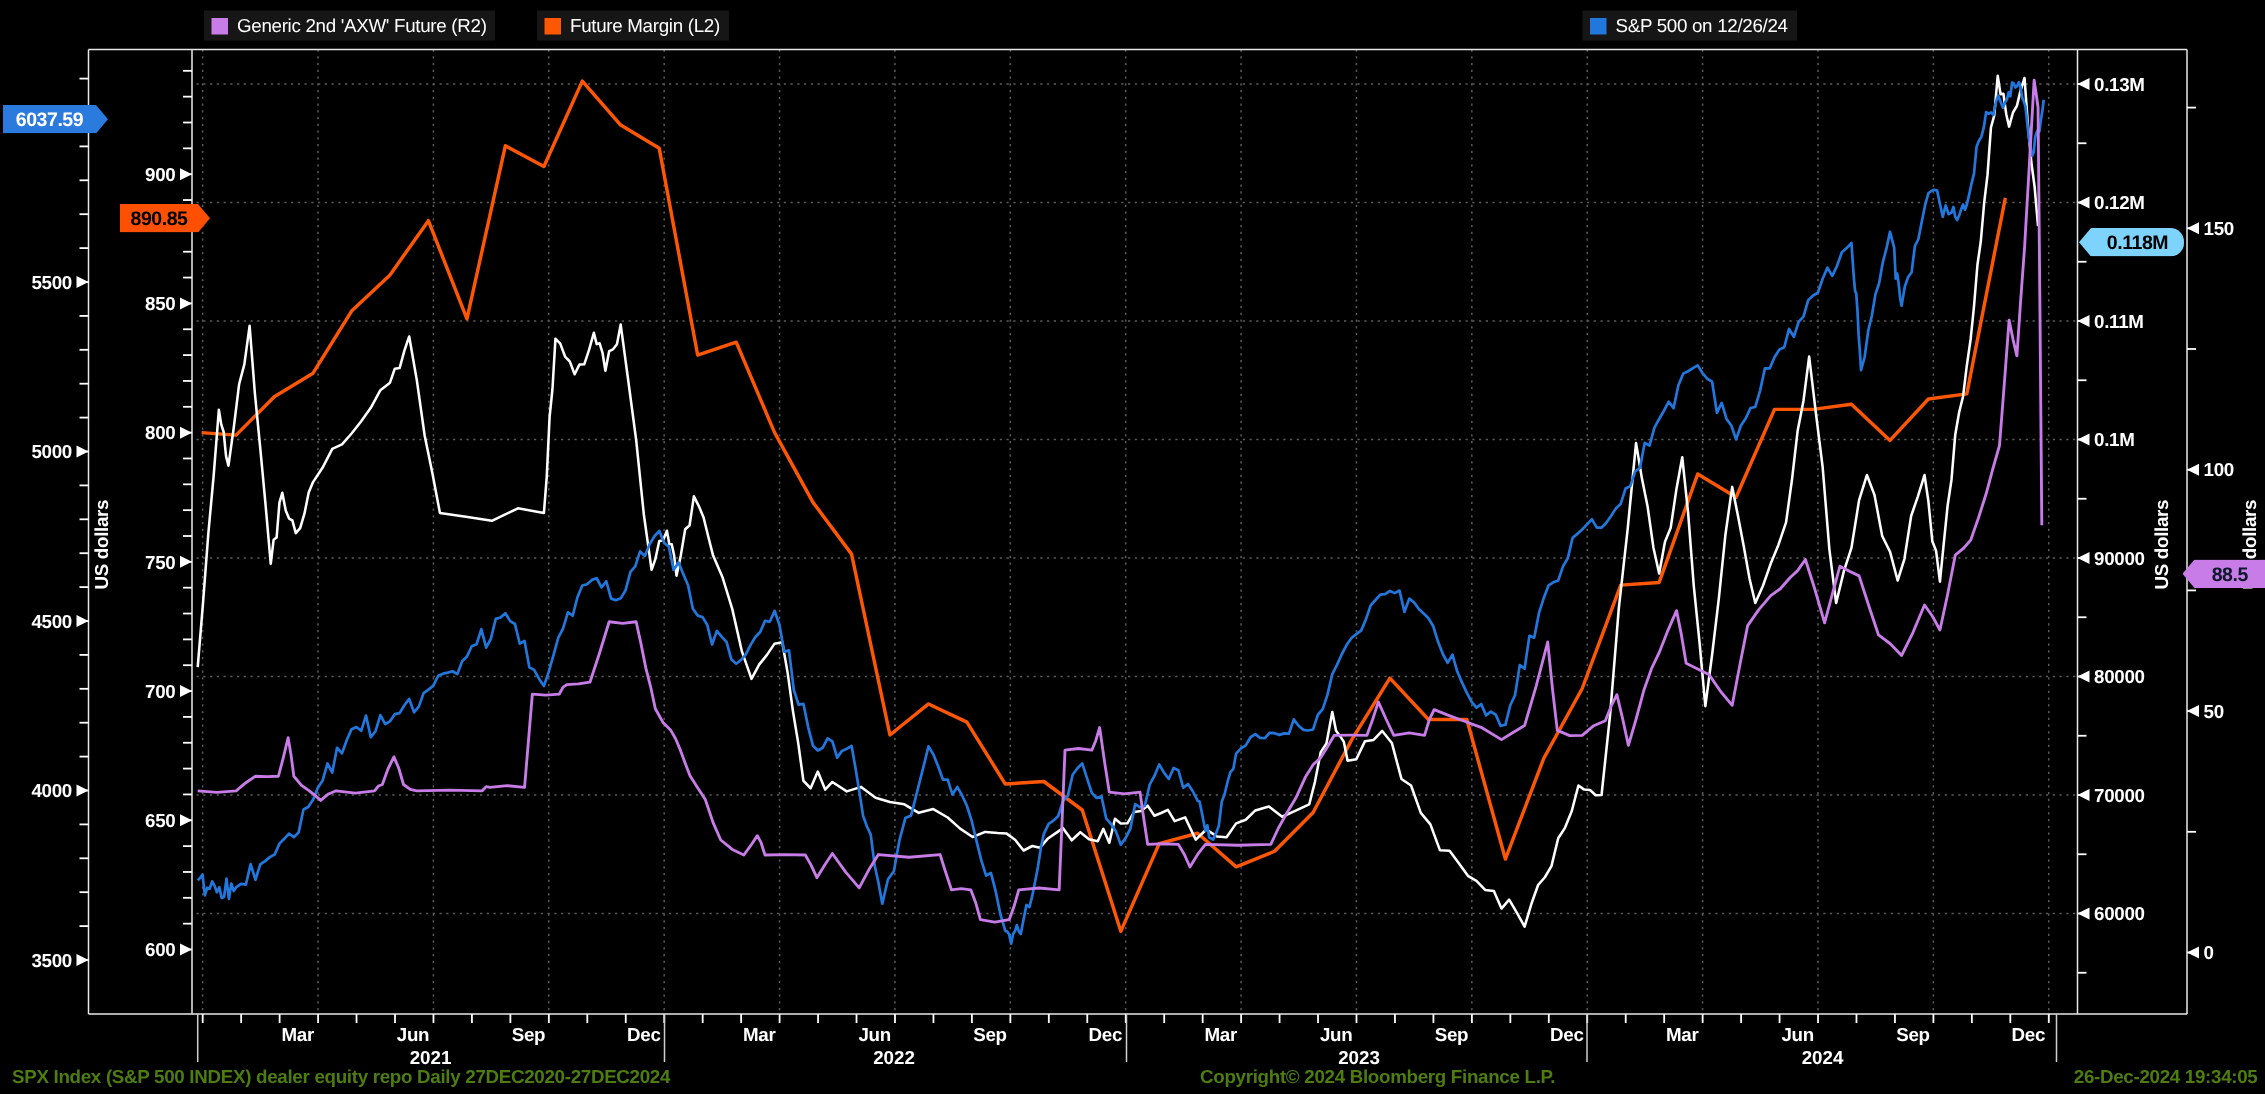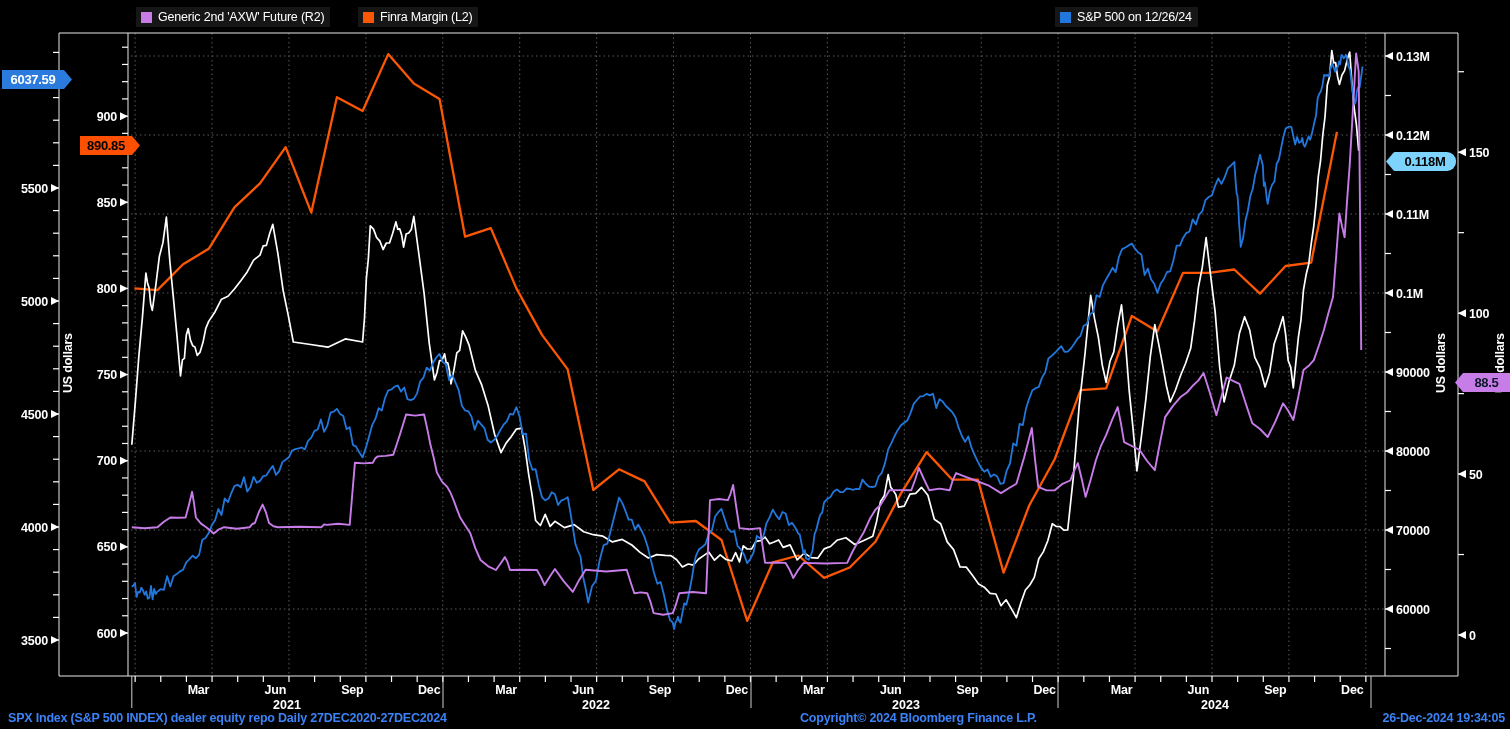--- a/index.html
+++ b/index.html
@@ -12,40 +12,40 @@
                letter-spacing:-0.2px;white-space:nowrap;}
   .swatch{width:11px;height:11px;display:inline-block;flex:0 0 auto;}
   .tag{position:absolute;height:19px;line-height:19px;font-size:13px;font-weight:700;
        text-align:center;letter-spacing:-0.3px;z-index:5;margin-top:13px;}
   .tag-right{clip-path:polygon(0 0, calc(100% - 8px) 0, 100% 50%, calc(100% - 8px) 100%, 0 100%);
              padding-right:8px;}
   .tag-left{clip-path:polygon(8px 0, 100% 0, 100% 100%, 8px 100%, 0 50%);padding-left:8px;}
   .vlabel{position:absolute;writing-mode:vertical-rl;transform:rotate(180deg);
           font-size:12.5px;font-weight:600;letter-spacing:-0.2px;color:#fff;}
   .footer{position:absolute;top:711px;height:18px;font-size:12.5px;font-weight:600;
-          letter-spacing:-0.2px;white-space:nowrap;color:#3b82f6;}
+          letter-spacing:-0.2px;white-space:nowrap;color:#4d7c0f;}
   .artifact{position:absolute;left:0;top:12px;width:0;height:0;
             border-top:7px solid transparent;border-bottom:7px solid transparent;
             border-right:9px solid #fff;}
 </style>
 </head>
 <body>
 
 <div class="screen">
 
   <span class="artifact"></span>
 
   <div class="legend">
     <div class="legend-item" style="left:136px">
       <span class="swatch" style="background: rgb(199, 124, 232);"></span>
       <span>Generic 2nd 'AXW' Future  (R2)</span>
     </div>
     <div class="legend-item" style="left:358px">
       <span class="swatch" style="background: rgb(253, 87, 3);"></span>
-      <span>Finra Margin  (L2)</span>
+      <span>Future Margin  (L2)</span>
     </div>
     <div class="legend-item" style="left:1055px">
       <span class="swatch" style="background: rgb(34, 119, 221);"></span>
       <span>S&amp;P 500  on 12/26/24</span>
     </div>
   </div>
 
   <svg id="plot" width="1510" height="729" style="position:absolute;left:0;top:0">
       <g>
         <line x1="131" x2="1385" y1="609" y2="609" stroke="#5a5a5a" stroke-width="1" stroke-dasharray="1.5 3"></line>

